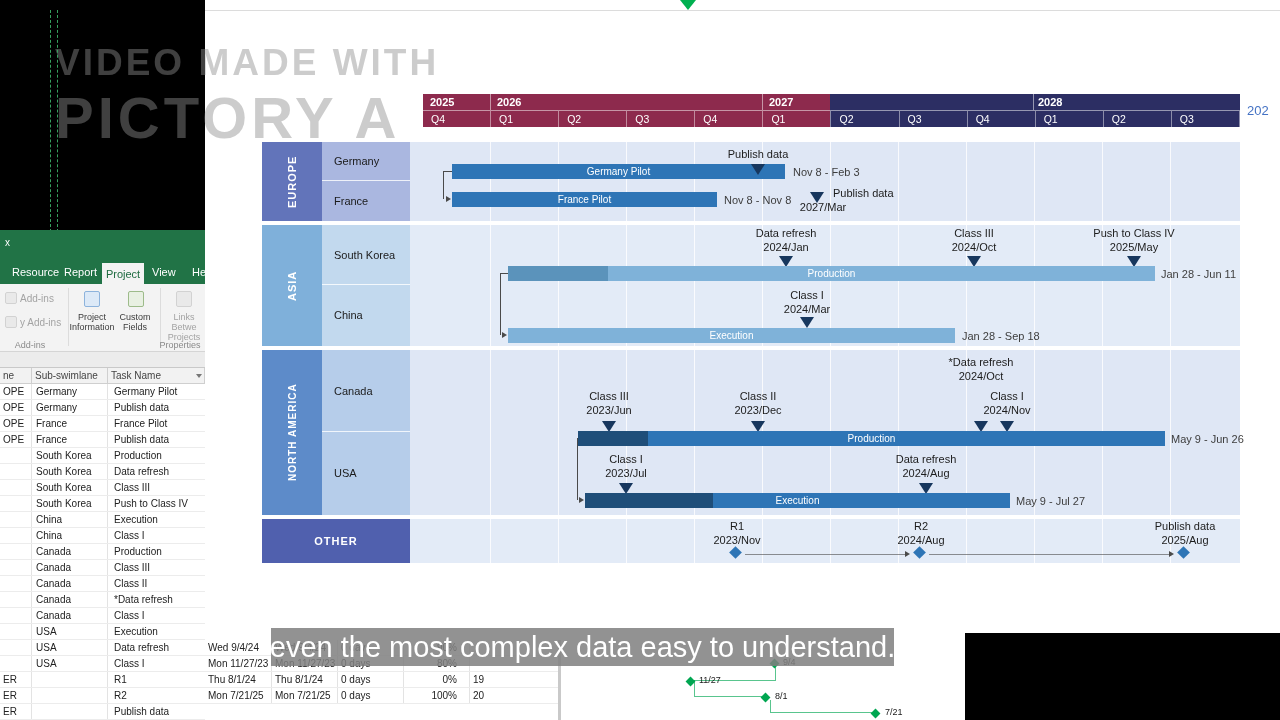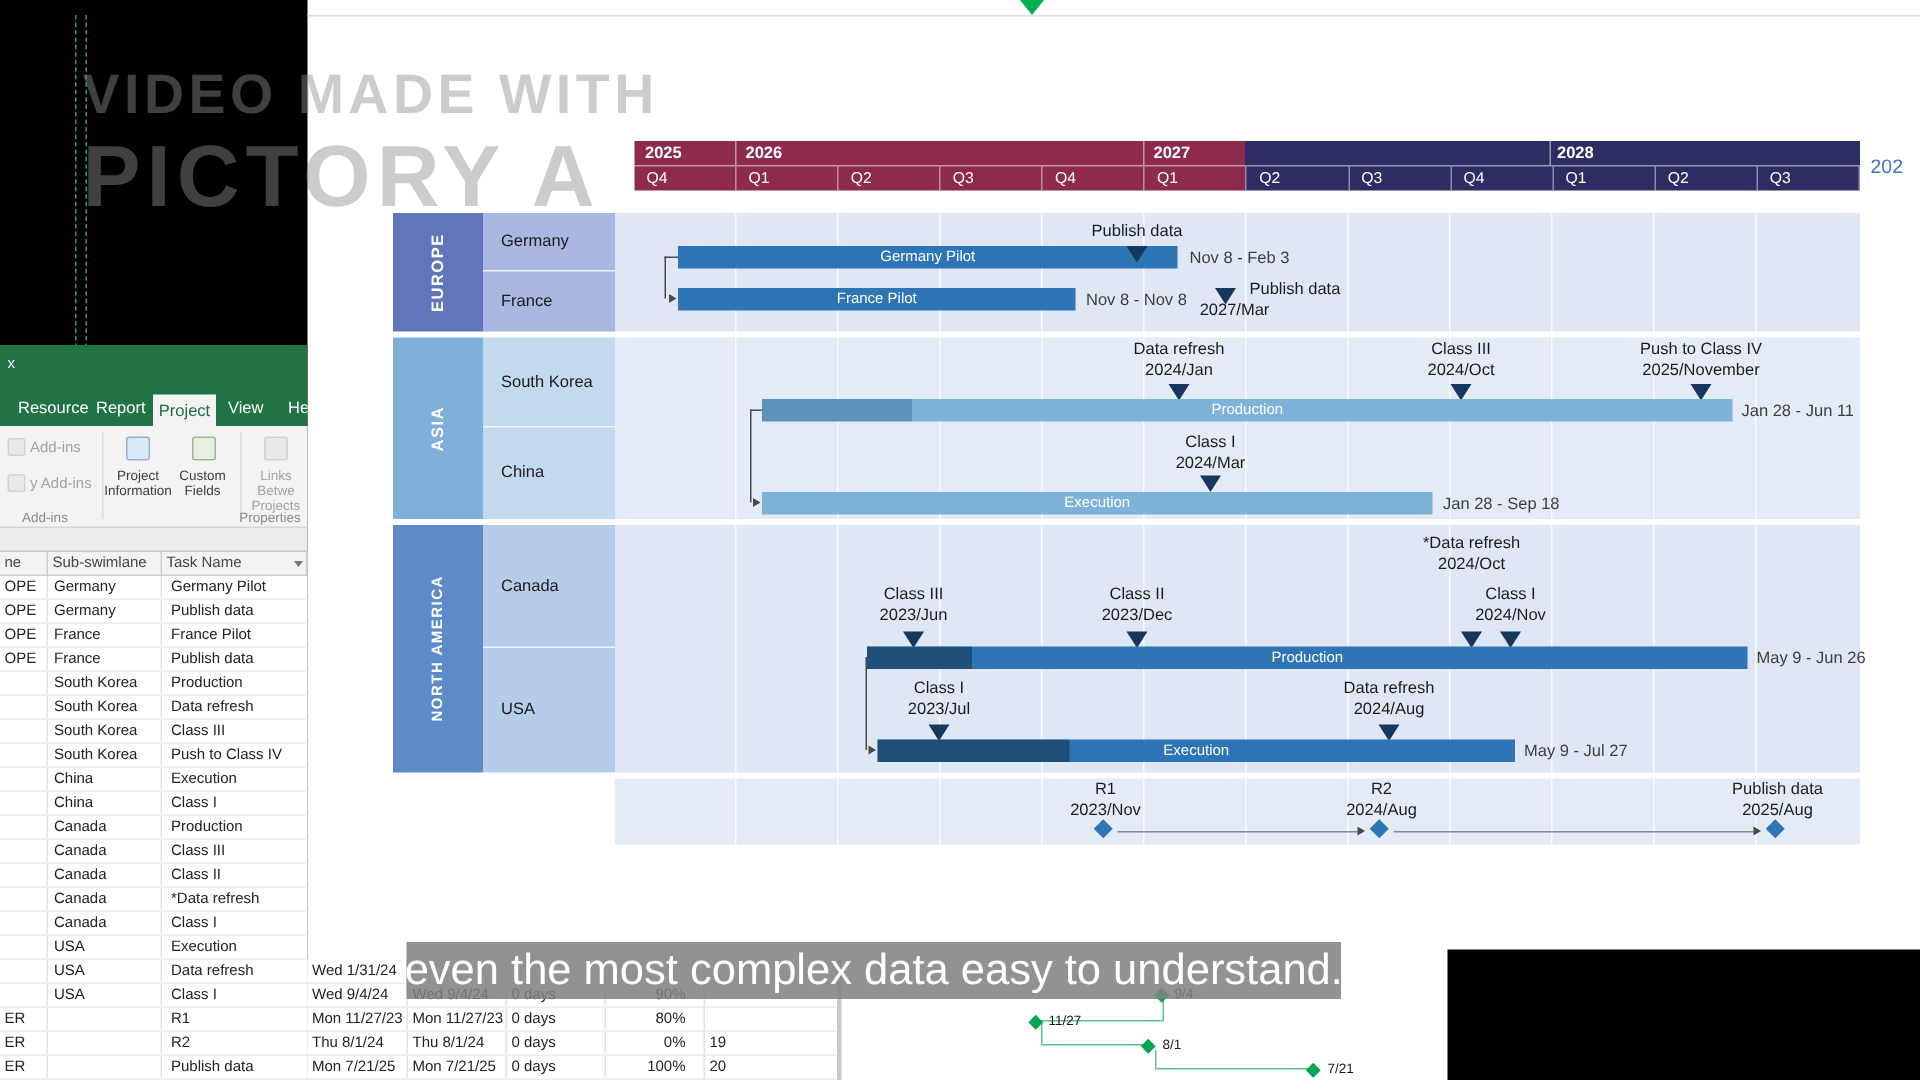--- a/index.html
+++ b/index.html
@@ -101,20 +101,21 @@
 
   <div class="ab" style="left:262px;top:350px;width:60px;height:165px;background:#5d8bc9">
       <div class="vlab" style="font-size:10px">NORTH AMERICA</div>
     </div>
   <div class="ab" style="left:322px;top:350px;width:88px;height:165px;background:#b6cdea">
     <div class="subrow" style="height:82px;border-bottom:1px solid rgba(255,255,255,.8)">Canada</div>
     <div class="subrow" style="height:82px">USA</div>
   </div>
   <div class="ab" style="left:410px;top:350px;width:830px;height:165px;background:#dfe7f5"></div>
 
+  <div class="ab" style="left:262px;top:519px;width:148px;height:44px;background:#5060ae;display:flex;align-items:center;justify-content:center;color:#fff;font-weight:bold;font-size:11px;letter-spacing:1px">OTHER</div>
   <div class="ab" style="left:410px;top:519px;width:830px;height:44px;background:#e3ebf7"></div>
 
   <div class="ab grid" style="left:490px;top:142px;height:421px"></div>
   <div class="ab grid" style="left:558px;top:142px;height:421px"></div>
   <div class="ab grid" style="left:626px;top:142px;height:421px"></div>
   <div class="ab grid" style="left:694px;top:142px;height:421px"></div>
   <div class="ab grid" style="left:762px;top:142px;height:421px"></div>
   <div class="ab grid" style="left:830px;top:142px;height:421px"></div>
   <div class="ab grid" style="left:898px;top:142px;height:421px"></div>
   <div class="ab grid" style="left:966px;top:142px;height:421px"></div>
@@ -138,21 +139,21 @@
   <span class="ab cms" style="left:823px;top:201px">2027/Mar</span>
   <div class="ab cline" style="left:443px;top:171px;width:9px;height:1px"></div>
   <div class="ab cline" style="left:443px;top:171px;width:1px;height:28px"></div>
   <div class="ab arr" style="left:446px;top:196px"></div>
 
   <span class="ab cms" style="left:786px;top:227px">Data refresh</span>
   <span class="ab cms" style="left:786px;top:241px">2024/Jan</span>
   <span class="ab cms" style="left:974px;top:227px">Class III</span>
   <span class="ab cms" style="left:974px;top:241px">2024/Oct</span>
   <span class="ab cms" style="left:1134px;top:227px">Push to Class IV</span>
-  <span class="ab cms" style="left:1134px;top:241px">2025/November</span>
+  <span class="ab cms" style="left:1134px;top:241px">2025/May</span>
   <div class="ab tri" style="left:779px;top:256px"></div>
   <div class="ab tri" style="left:967px;top:256px"></div>
   <div class="ab tri" style="left:1127px;top:256px"></div>
   <div class="ab bar light" style="left:508px;top:266px;width:647px">
       <div class="seg" style="width:100px;background:#5b93bb"></div>
       <span>Production</span>
     </div>
   <span class="ab bd" style="left:1161px;top:268px">Jan 28 - Jun 11</span>
 
   <span class="ab cms" style="left:807px;top:289px">Class I</span>
@@ -359,27 +360,20 @@
       <span class="tc2"></span>
       <span class="tc3">R2</span>
     </div>
   <div class="trow" style="top:704px">
       <span class="tc1">ER</span>
       <span class="tc2"></span>
       <span class="tc3">Publish data</span>
     </div>
 
   <div class="ab" style="left:205px;top:640px;width:353px;height:80px;background:#fff">
-    <div class="drow">
-        <span class="dc" style="width:67px">Wed 1/31/24</span>
-        <span class="dc" style="width:66px"></span>
-        <span class="dc" style="width:66px"></span>
-        <span class="dc dcp" style="width:66px"></span>
-        <span class="dc" style="width:56px;border-right:none"></span>
-      </div>
     <div class="drow">
         <span class="dc" style="width:67px">Wed 9/4/24</span>
         <span class="dc" style="width:66px">Wed 9/4/24</span>
         <span class="dc" style="width:66px">0 days</span>
         <span class="dc dcp" style="width:66px">90%</span>
         <span class="dc" style="width:56px;border-right:none"></span>
       </div>
     <div class="drow">
         <span class="dc" style="width:67px">Mon 11/27/23</span>
         <span class="dc" style="width:66px">Mon 11/27/23</span>

